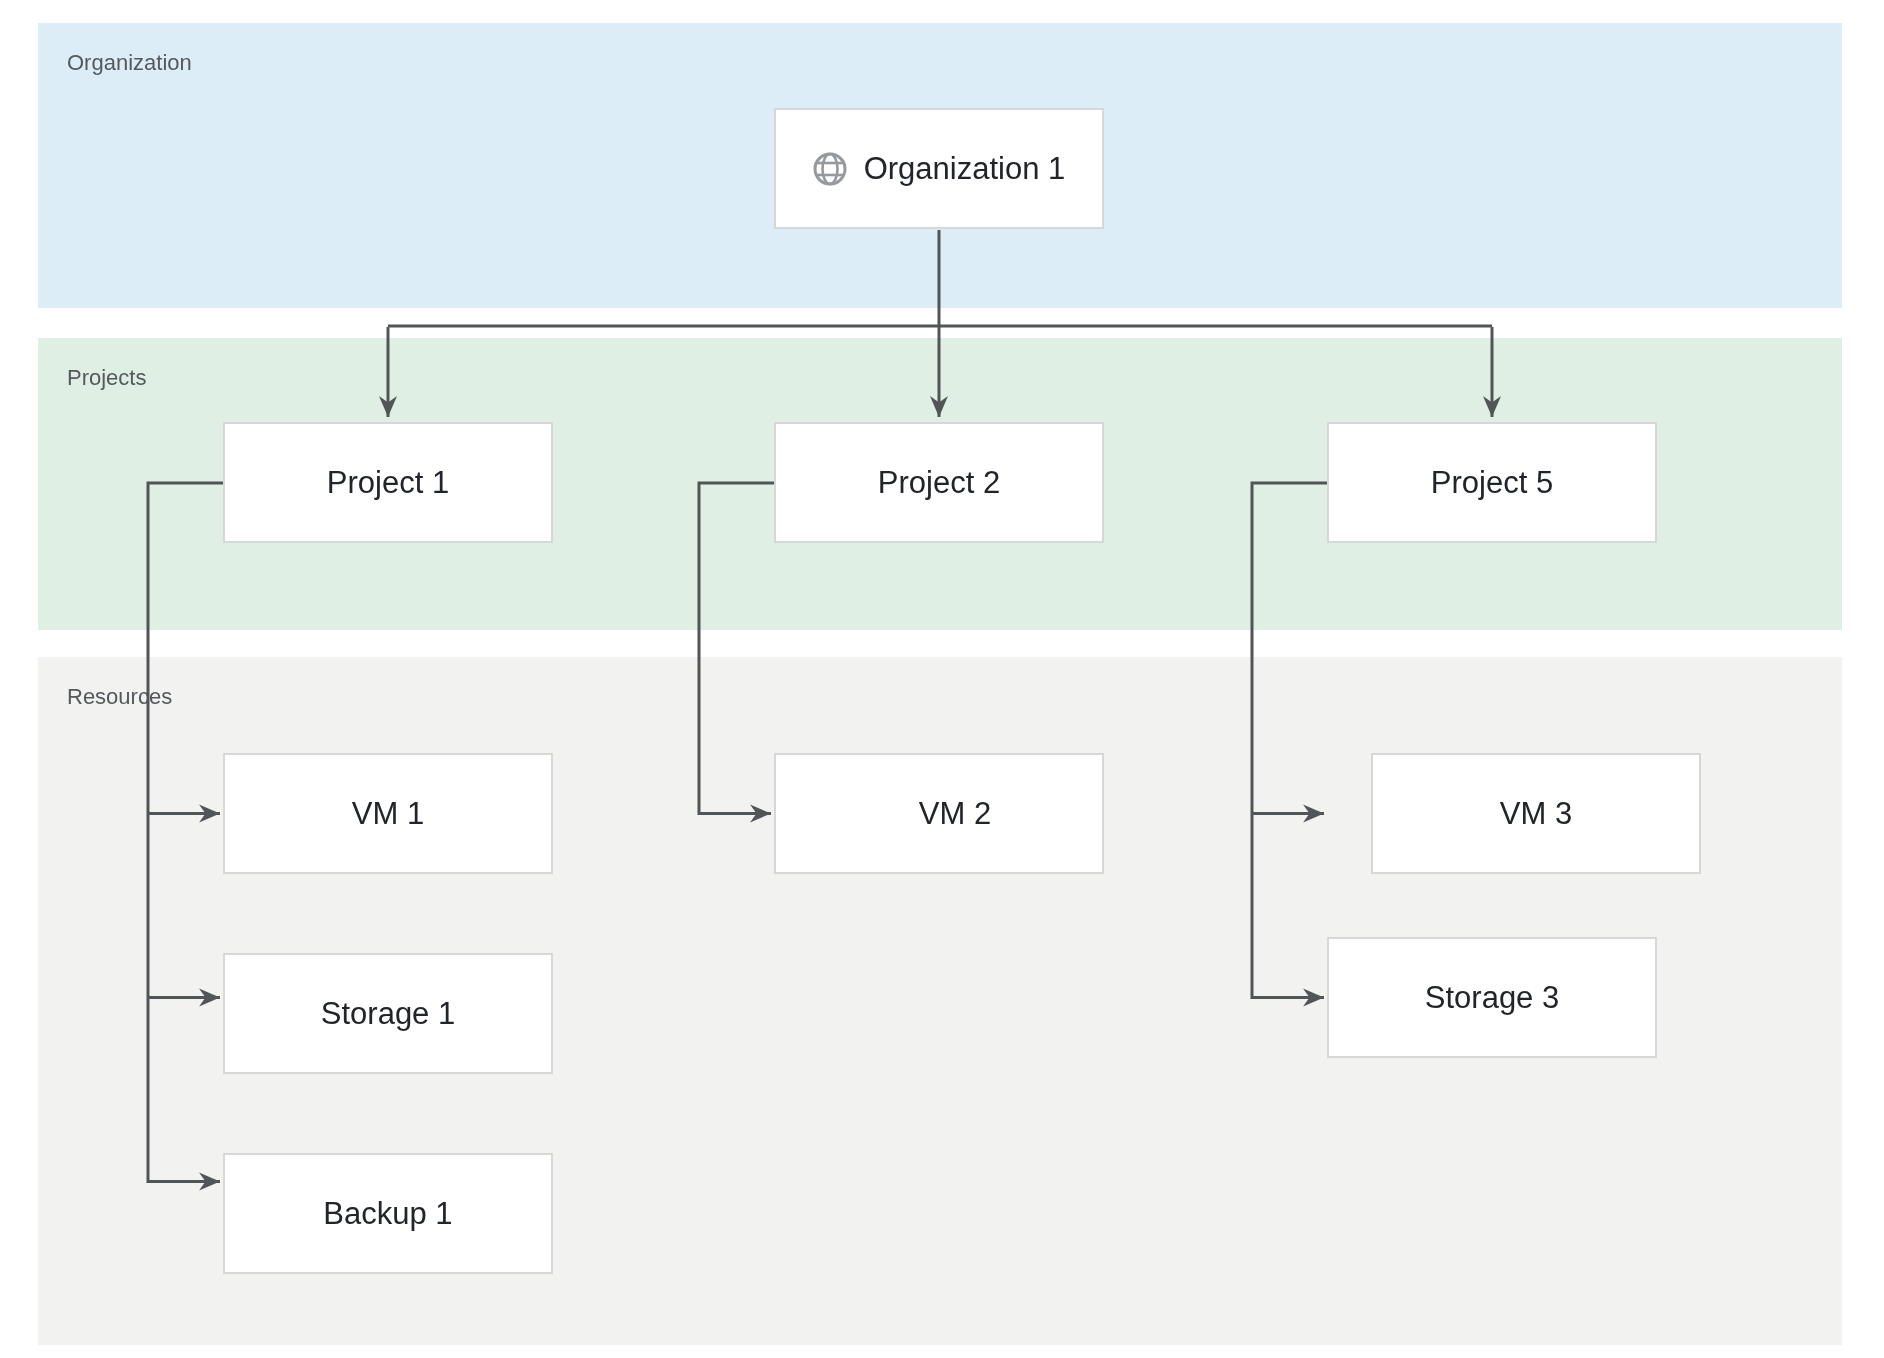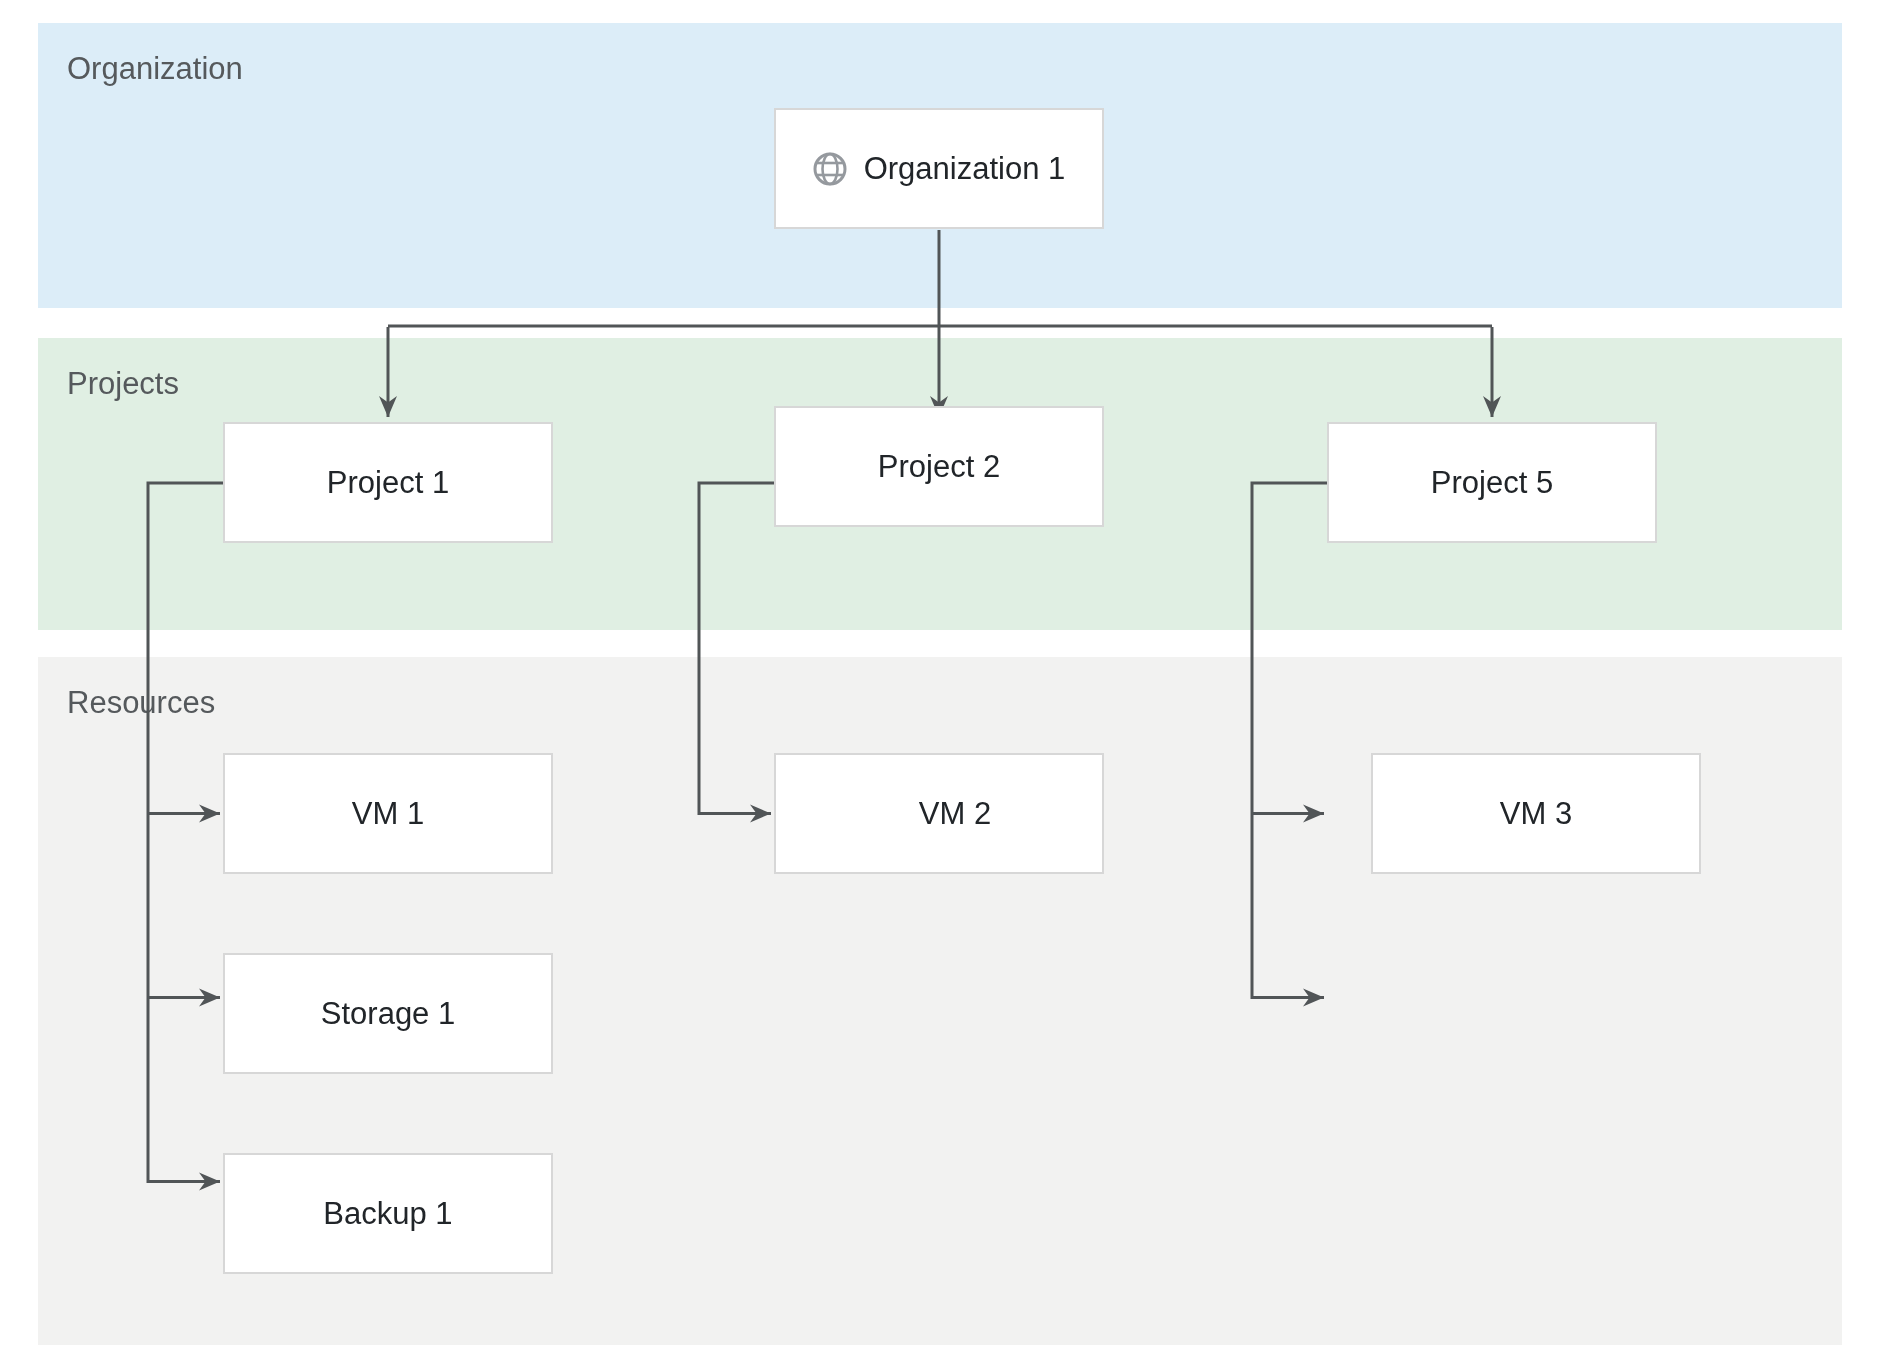--- a/index.html
+++ b/index.html
@@ -20,36 +20,36 @@
     background:#ffffff;
     font-family:"Liberation Sans", sans-serif;
     overflow:hidden;
   }
   .band{position:absolute;left:38px;width:1804px;}
   .band-organization{top:23px;height:285px;background:var(--band-blue);}
   .band-projects{top:338px;height:292px;background:var(--band-green);}
   .band-resources{top:657px;height:688px;background:var(--band-gray);}
   .band-label{
     position:absolute;left:29px;top:27px;
-    font-size:31px;line-height:1.2;color:var(--band-label);
+    font-size:22px;line-height:1.2;color:var(--band-label);
   }
   #connectors{position:absolute;left:0;top:0;width:1884px;height:1358px;pointer-events:none;}
   .node{
     position:absolute;width:330px;height:121px;
     background:var(--box-bg);
     border:2px solid var(--box-border);
     box-sizing:border-box;
     display:flex;align-items:center;justify-content:center;gap:17px;
   }
   .node-label{font-size:31px;color:var(--node-text);white-space:nowrap;}
   .globe{flex:0 0 auto;display:block;}
   
   #node-org1     {left:774px; top:108px;}
   #node-project1 {left:223px; top:422px;}
-  #node-project2 {left:774px; top:406px;}
+  #node-project2 {left:774px; top:422px;}
   #node-project3 {left:1327px;top:422px;}
   #node-vm1      {left:223px; top:753px;}
   #node-vm2      {left:774px; top:753px;padding-left:32px;}
   #node-vm3      {left:1327px;top:753px;margin-left:44px;}
   #node-storage1 {left:223px; top:937px;margin-top:16px;}
   #node-storage3 {left:1327px;top:937px;}
   #node-backup1  {left:223px; top:1121px;margin-top:32px;}
 </style>
 </head>
 <body>
@@ -116,18 +116,21 @@
   <div class="node" id="node-vm2">
     <span class="node-label">VM 2</span>
   </div>
   <div class="node" id="node-vm3">
     <span class="node-label">VM 3</span>
   </div>
 
   <div class="node" id="node-storage1">
     <span class="node-label">Storage 1</span>
   </div>
+  <div class="node" id="node-storage3">
+    <span class="node-label">Storage 3</span>
+  </div>
 
   <div class="node" id="node-backup1">
     <span class="node-label">Backup 1</span>
   </div>
 
 </div>
 
 </body></html>

